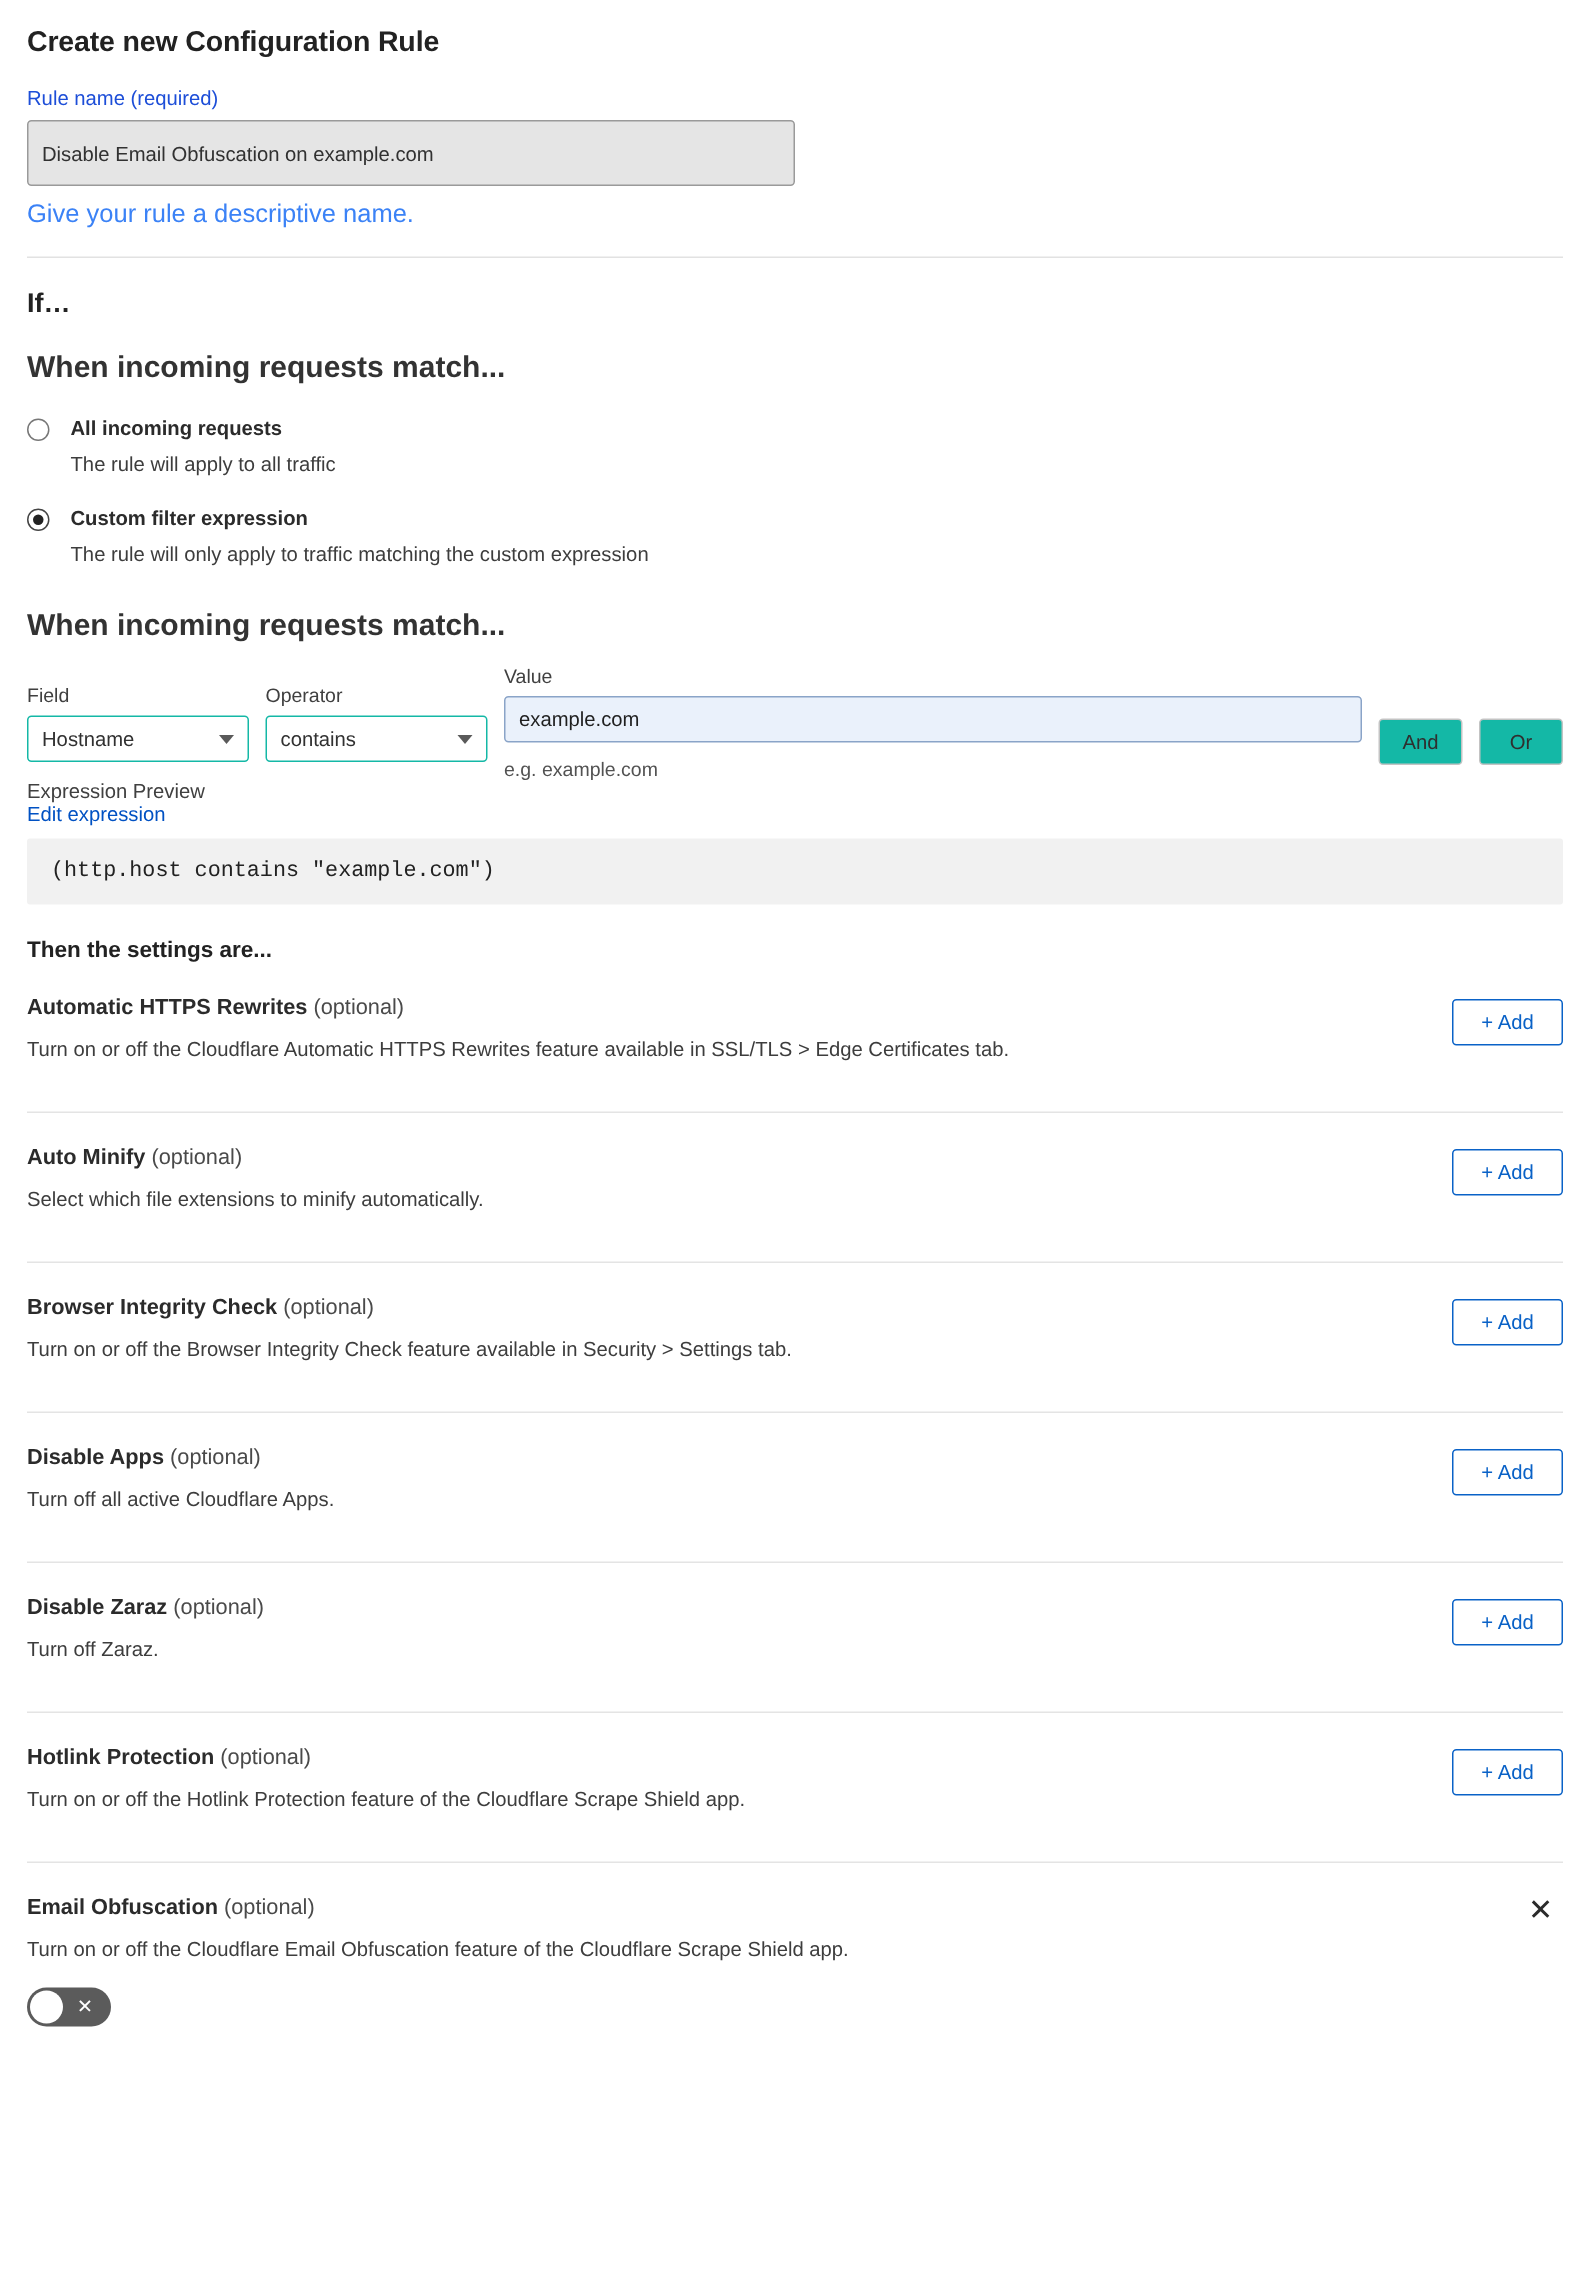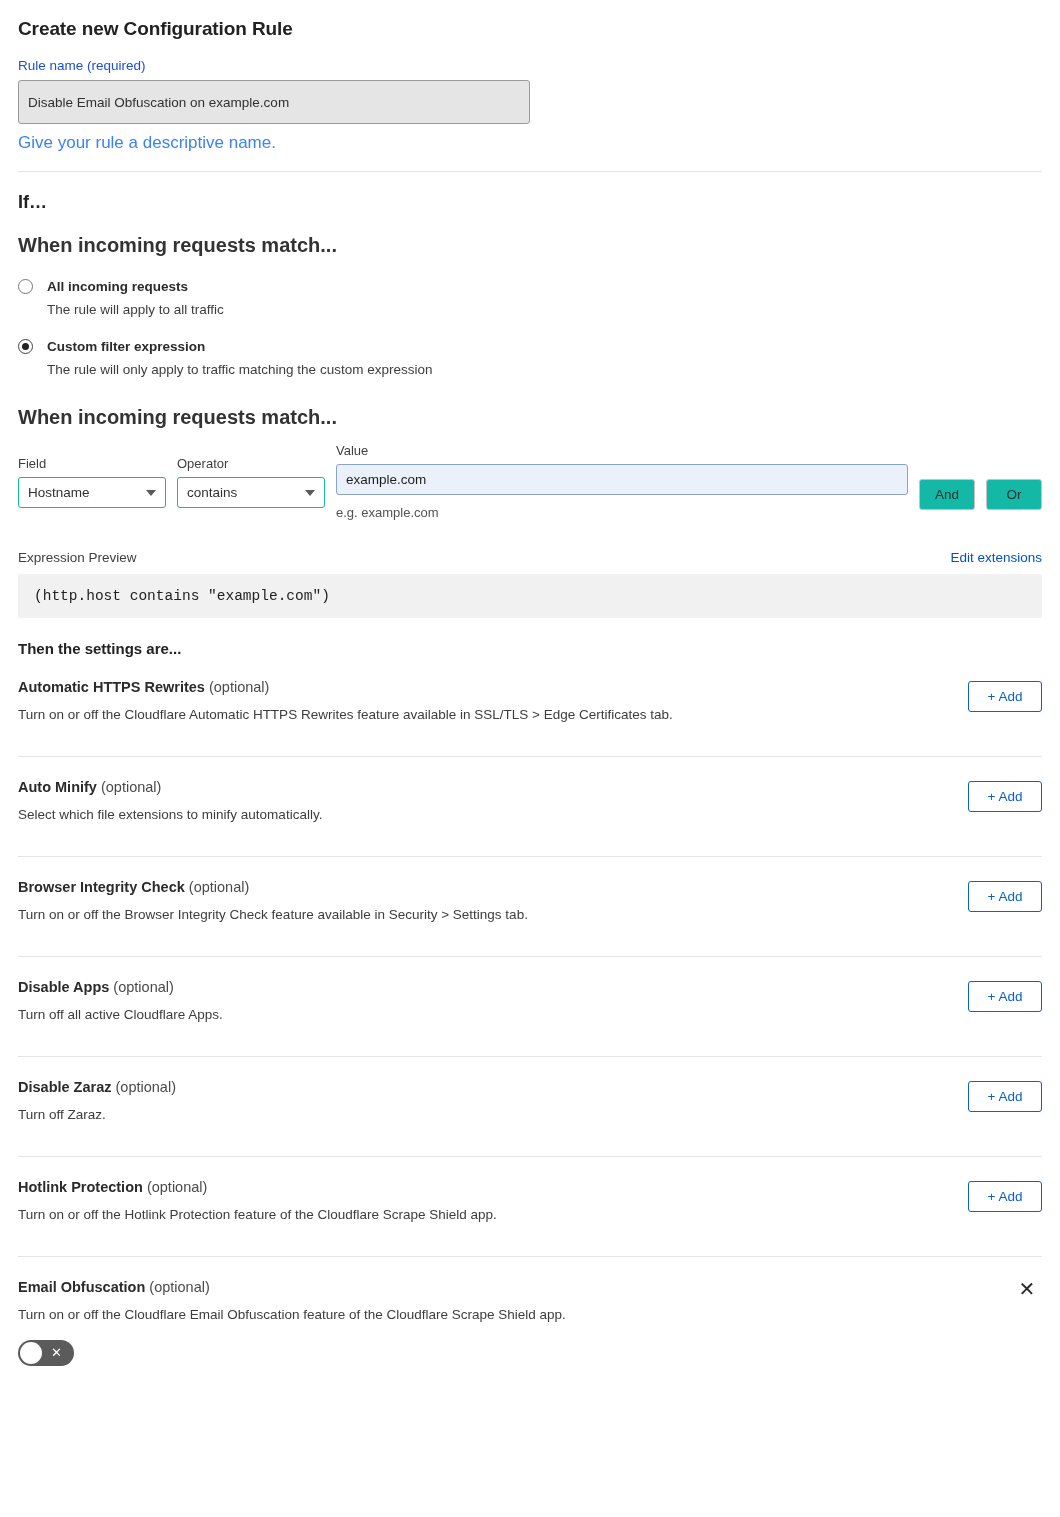--- a/index.html
+++ b/index.html
@@ -154,23 +154,23 @@
     background: #14b8a6;
     border: 1px solid #c3c3c3;
     border-radius: 3px;
     font-size: 13.5px;
     color: #2f2f2f;
     cursor: pointer;
     font-family: "Liberation Sans", sans-serif;
   }
   .preview-head {
     display: flex;
-    justify-content: space-between;
+    justify-content: flex-start;
     align-items: baseline;
-    margin-top: 30px;
+    flex-direction: column;
   }
   .preview-label { font-size: 13.5px; color: #404040; }
   .link {
     font-size: 13.5px;
     color: #0051c3;
     text-decoration: none;
     cursor: pointer;
   }
   .preview-box {
     margin-top: 9px;
@@ -319,21 +319,21 @@
     <div style="padding-top:25px">
       <button class="btn-gray">And</button>
     </div>
     <div style="padding-top:25px">
       <button class="btn-gray">Or</button>
     </div>
   </div>
 
   <div class="preview-head">
     <span class="preview-label">Expression Preview</span>
-    <a class="link">Edit extensions</a>
+    <a class="link">Edit expression</a>
   </div>
   <div class="preview-box">(http.host contains "example.com")</div>
 
   <div class="then-head">Then the settings are...</div>
 
   <div class="setting">
     <div class="setting-title">
       <span>Automatic HTTPS Rewrites</span>
       <span class="opt">(optional)</span>
     </div>

